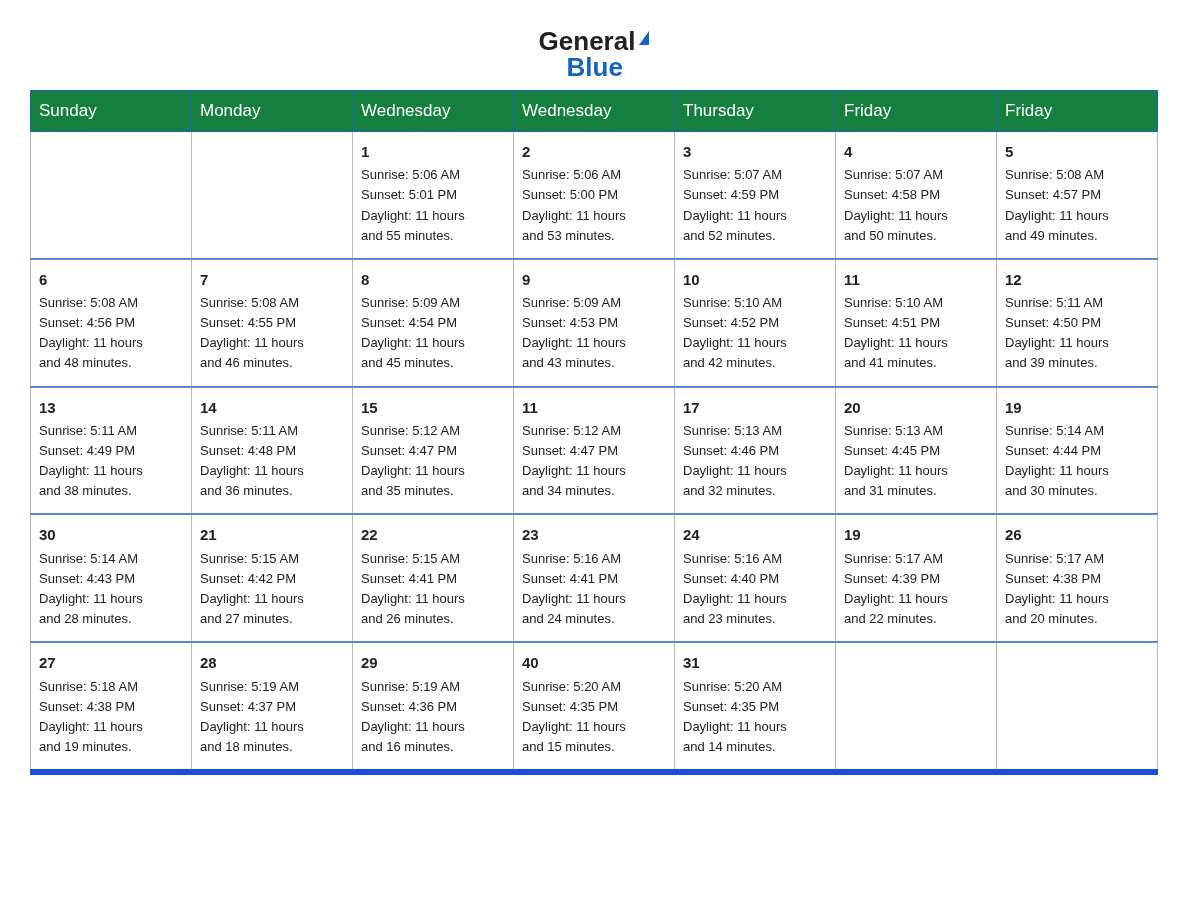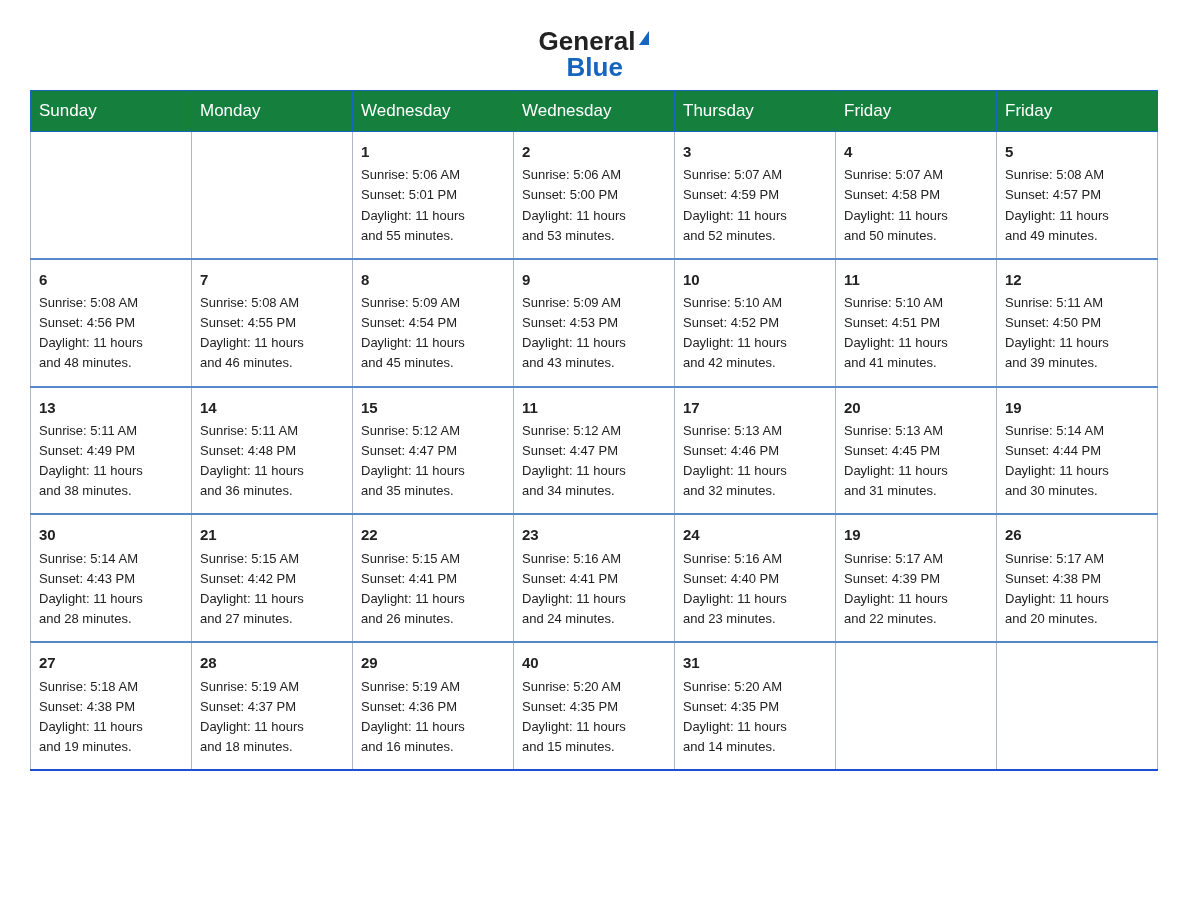--- a/index.html
+++ b/index.html
@@ -95,21 +95,21 @@
       margin-bottom: 2px;
     }
     .day-info {
       font-size: 13px;
       color: #222;
     }
     tbody tr {
       border-bottom: 2px solid #5588cc;
     }
     tbody tr:last-child {
-      border-bottom: 2px solid #1d4ed8;
+      border-bottom: 6px solid #1d4ed8;
     }
     .empty-cell {
       background: #fff;
     }
   </style>
 </head>
 <body>
 
 <div class="header">
   <div class="logo">

